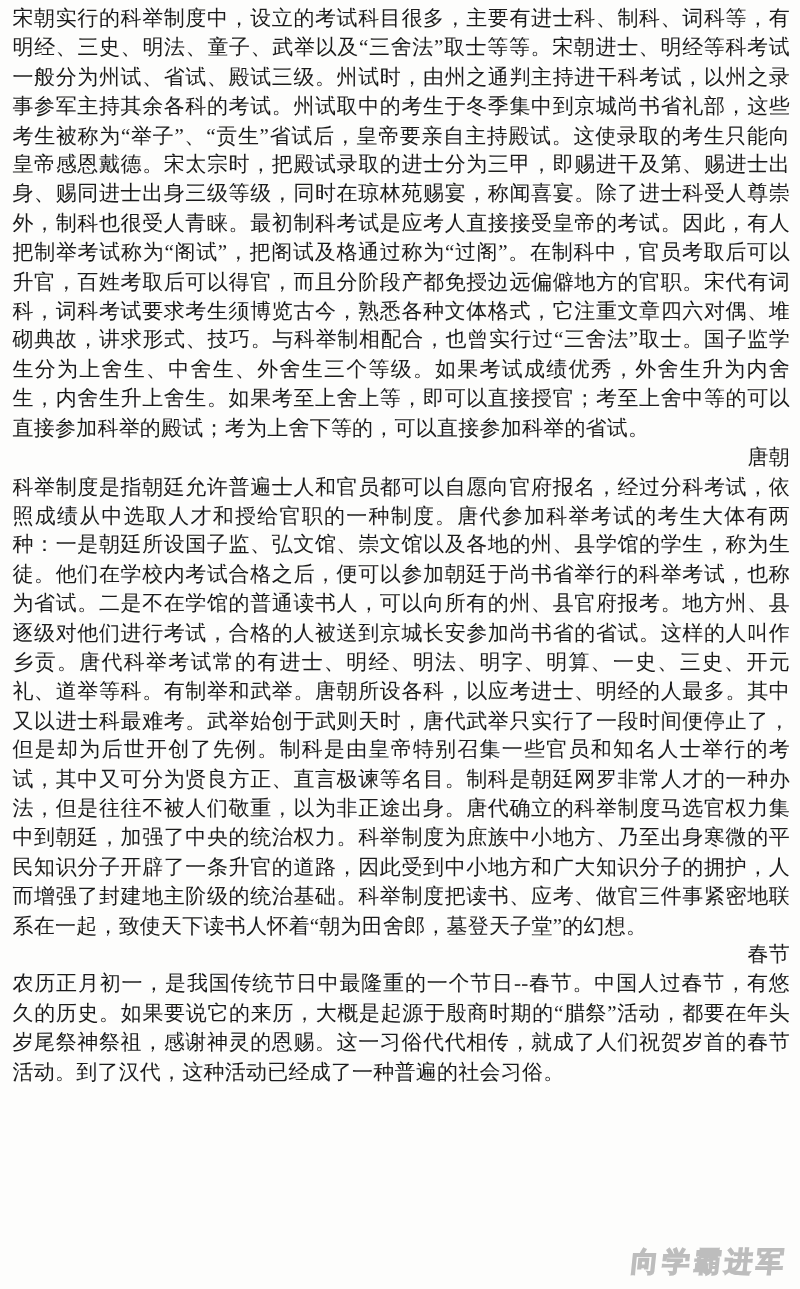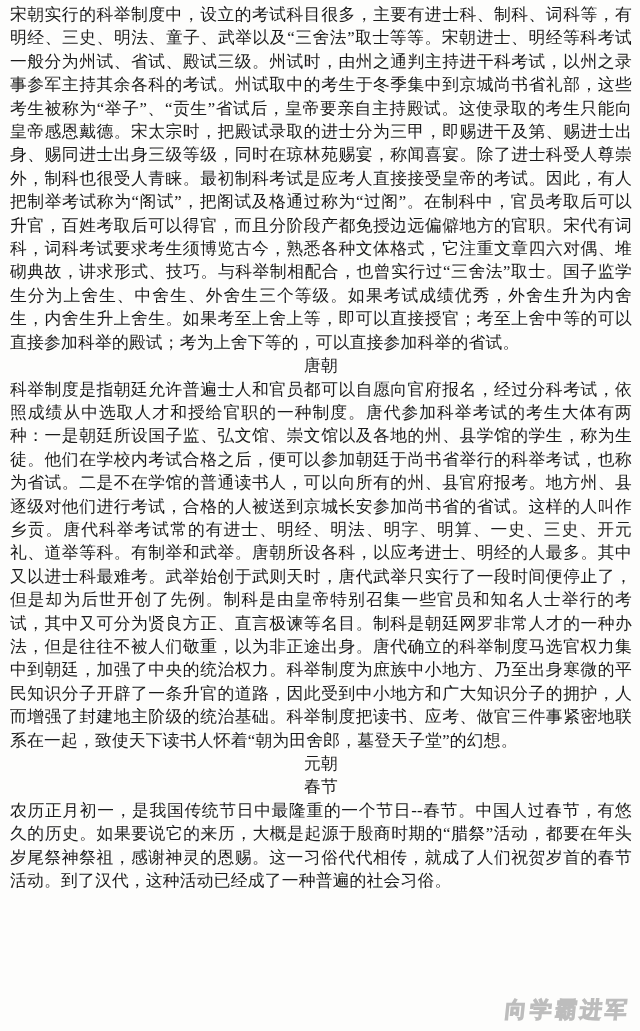--- a/index.html
+++ b/index.html
@@ -22,21 +22,21 @@
     line-height: 23.4px;
     color: #1b1b1b;
     text-align: justify;
     letter-spacing: 0.2px;
   }
   .doc p {
     margin: 0;
     text-justify: inter-ideograph;
   }
   .doc p.heading {
-    text-align: center;
+    text-align: right;
   }
   .watermark {
     position: absolute;
     right: 10px;
     bottom: 6px;
     font-family: "Liberation Sans", "DejaVu Sans", sans-serif;
     font-size: 22px;
     font-weight: bold;
     letter-spacing: 3px;
     color: rgba(160,160,160,0.18);
@@ -45,19 +45,18 @@
     white-space: nowrap;
   }
 </style>
 </head>
 <body>
 
 <div class="doc">
   <p>宋朝实行的科举制度中，设立的考试科目很多，主要有进士科、制科、词科等，有明经、三史、明法、童子、武举以及“三舍法”取士等等。宋朝进士、明经等科考试一般分为州试、省试、殿试三级。州试时，由州之通判主持进干科考试，以州之录事参军主持其余各科的考试。州试取中的考生于冬季集中到京城尚书省礼部，这些考生被称为“举子”、“贡生”省试后，皇帝要亲自主持殿试。这使录取的考生只能向皇帝感恩戴德。宋太宗时，把殿试录取的进士分为三甲，即赐进干及第、赐进士出身、赐同进士出身三级等级，同时在琼林苑赐宴，称闻喜宴。除了进士科受人尊崇外，制科也很受人青睐。最初制科考试是应考人直接接受皇帝的考试。因此，有人把制举考试称为“阁试”，把阁试及格通过称为“过阁”。在制科中，官员考取后可以升官，百姓考取后可以得官，而且分阶段产都免授边远偏僻地方的官职。宋代有词科，词科考试要求考生须博览古今，熟悉各种文体格式，它注重文章四六对偶、堆砌典故，讲求形式、技巧。与科举制相配合，也曾实行过“三舍法”取士。国子监学生分为上舍生、中舍生、外舍生三个等级。如果考试成绩优秀，外舍生升为内舍生，内舍生升上舍生。如果考至上舍上等，即可以直接授官；考至上舍中等的可以直接参加科举的殿试；考为上舍下等的，可以直接参加科举的省试。</p>
   <p class="heading">唐朝</p>
   <p>科举制度是指朝廷允许普遍士人和官员都可以自愿向官府报名，经过分科考试，依照成绩从中选取人才和授给官职的一种制度。唐代参加科举考试的考生大体有两种：一是朝廷所设国子监、弘文馆、崇文馆以及各地的州、县学馆的学生，称为生徒。他们在学校内考试合格之后，便可以参加朝廷于尚书省举行的科举考试，也称为省试。二是不在学馆的普通读书人，可以向所有的州、县官府报考。地方州、县逐级对他们进行考试，合格的人被送到京城长安参加尚书省的省试。这样的人叫作乡贡。唐代科举考试常的有进士、明经、明法、明字、明算、一史、三史、开元礼、道举等科。有制举和武举。唐朝所设各科，以应考进士、明经的人最多。其中又以进士科最难考。武举始创于武则天时，唐代武举只实行了一段时间便停止了，但是却为后世开创了先例。制科是由皇帝特别召集一些官员和知名人士举行的考试，其中又可分为贤良方正、直言极谏等名目。制科是朝廷网罗非常人才的一种办法，但是往往不被人们敬重，以为非正途出身。唐代确立的科举制度马选官权力集中到朝廷，加强了中央的统治权力。科举制度为庶族中小地方、乃至出身寒微的平民知识分子开辟了一条升官的道路，因此受到中小地方和广大知识分子的拥护，人而增强了封建地主阶级的统治基础。科举制度把读书、应考、做官三件事紧密地联系在一起，致使天下读书人怀着“朝为田舍郎，墓登天子堂”的幻想。</p>
-  <p class="heading">元朝</p>
   <p class="heading">春节</p>
   <p>农历正月初一，是我国传统节日中最隆重的一个节日--春节。中国人过春节，有悠久的历史。如果要说它的来历，大概是起源于殷商时期的“腊祭”活动，都要在年头岁尾祭神祭祖，感谢神灵的恩赐。这一习俗代代相传，就成了人们祝贺岁首的春节活动。到了汉代，这种活动已经成了一种普遍的社会习俗。</p>
 
 </div>
 
 <div class="watermark">向学霸进军</div>
 
 </body></html>

